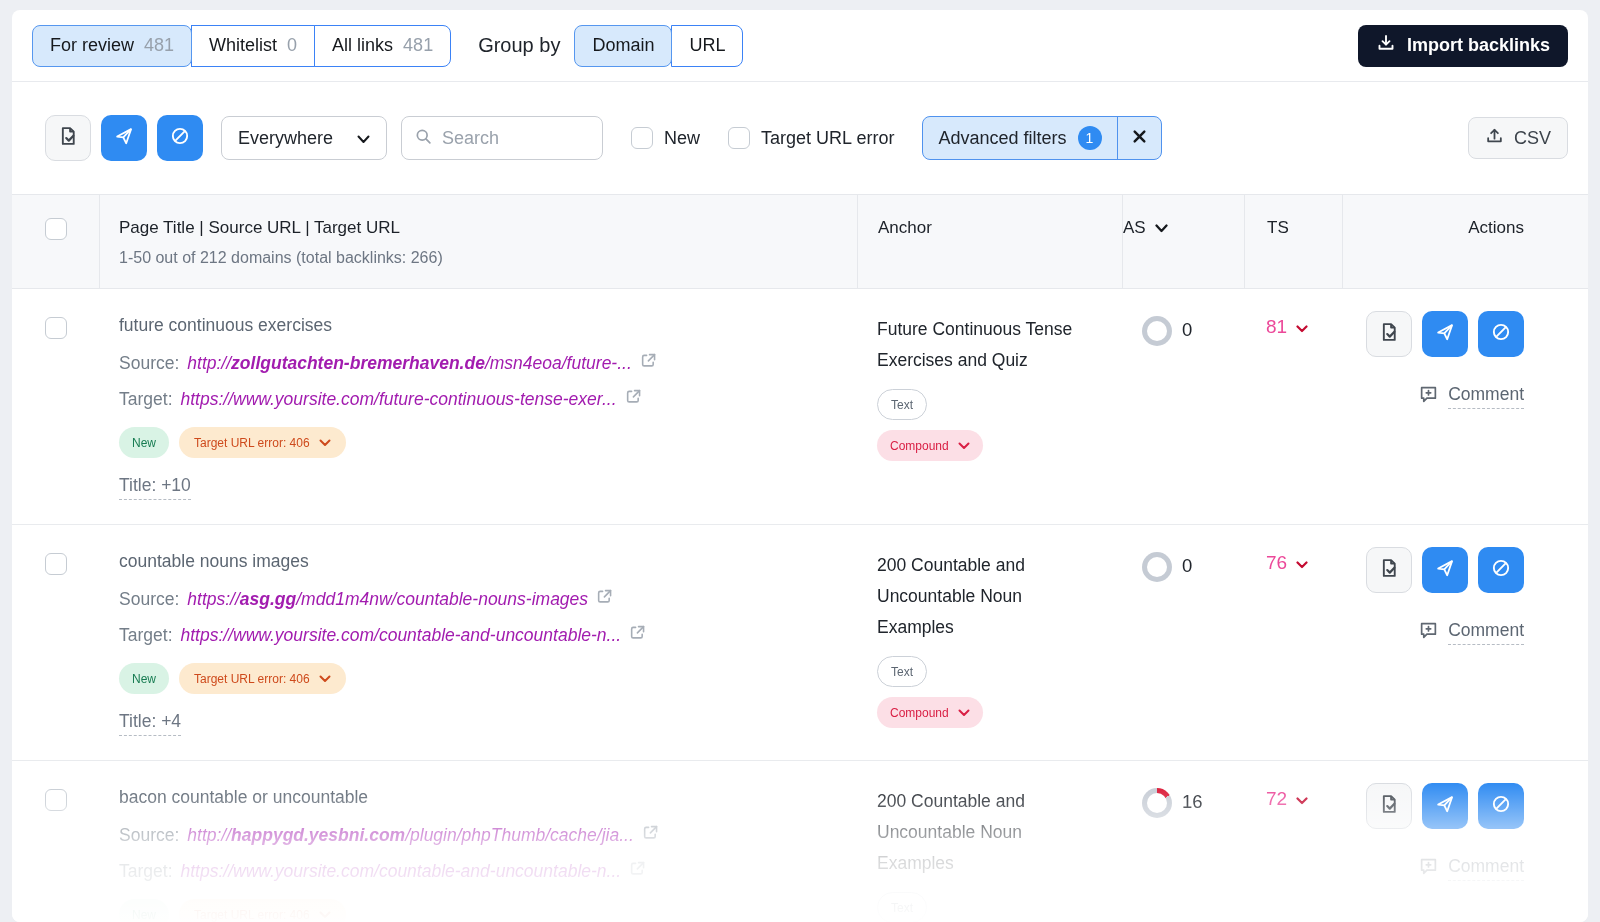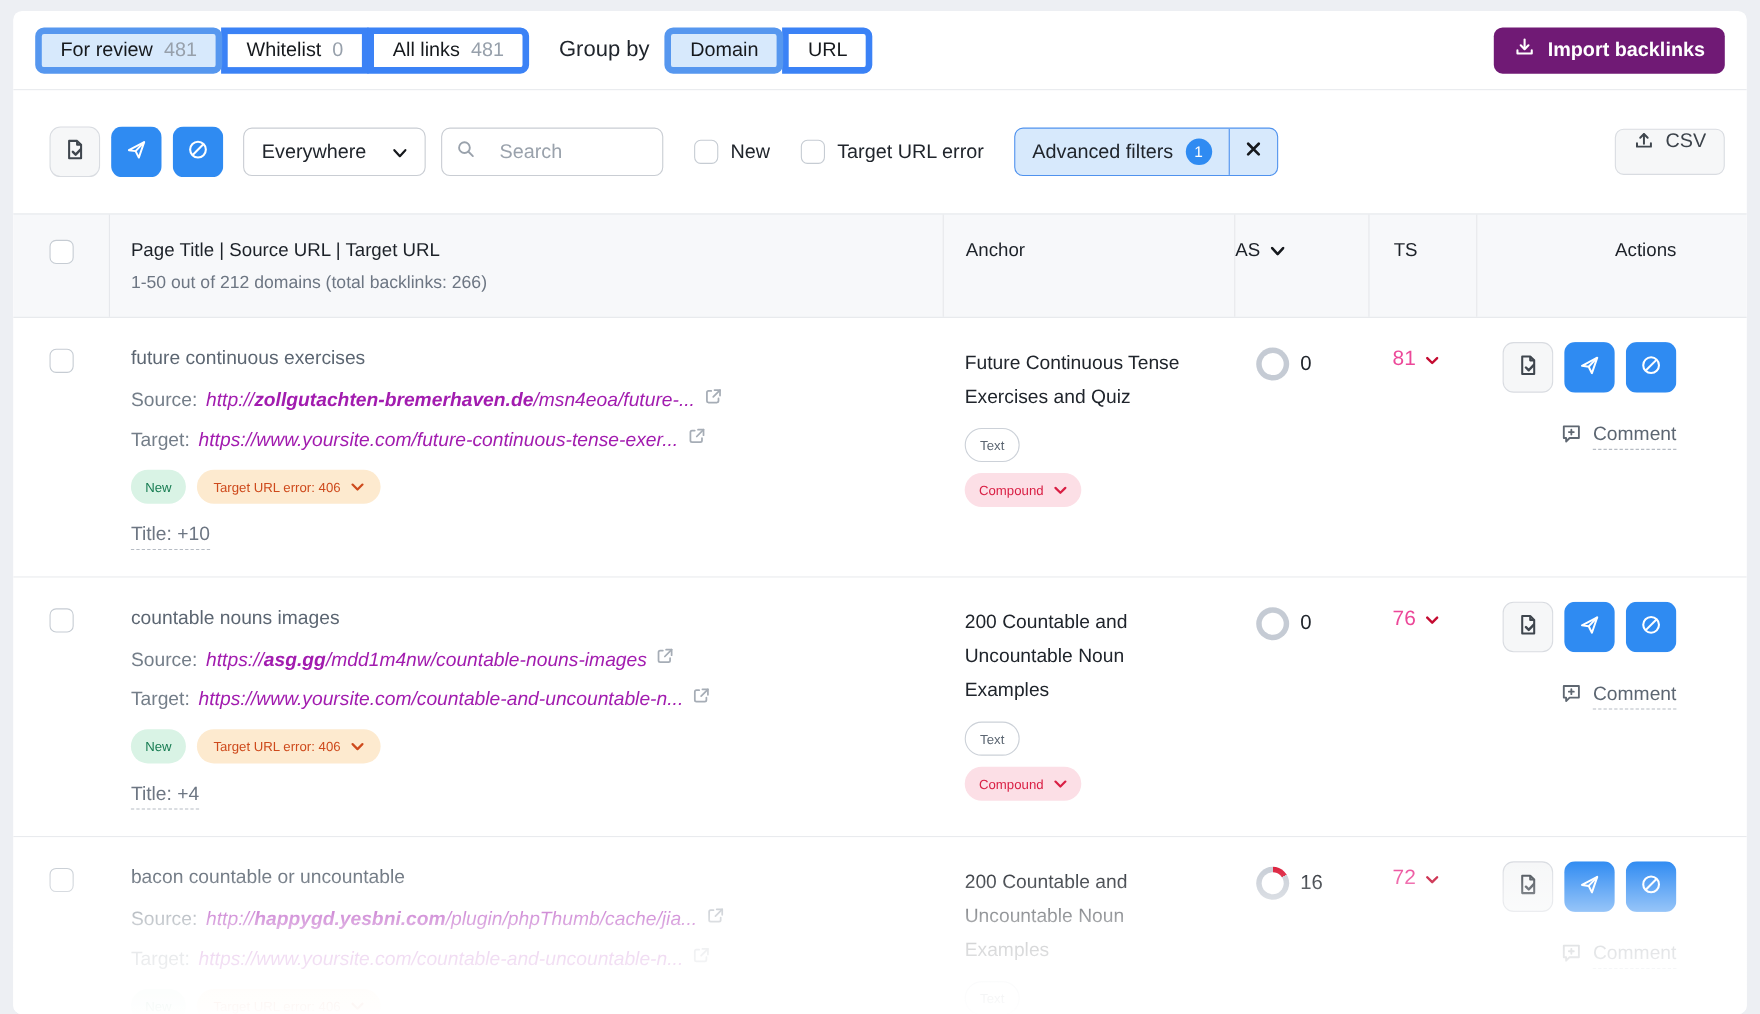--- a/index.html
+++ b/index.html
@@ -5,50 +5,50 @@
   * { margin:0; padding:0; box-sizing:border-box; }
   html,body { width:1600px; height:922px; overflow:hidden; background:#edeff3;
     font-family:"Liberation Sans","DejaVu Sans",sans-serif; color:#20252c; }
   .card { position:relative; margin:10px 12px 0; background:#fff; border-radius:8px;
     height:912px; overflow:hidden; }
 
   
   .tabbar { display:flex; align-items:center; height:72px; padding:0 20px; border-bottom:1px solid #e8eaee; }
   .seg-group { display:flex; }
   .seg { display:flex; align-items:center; gap:10px; height:42px; padding:0 17px;
-    border:6px solid #3b82f6; background:#fff; font-size:18px; color:#16191d; cursor:pointer; margin-left:-1px; }
+    border:1px solid #3b82f6; background:#fff; font-size:18px; color:#16191d; cursor:pointer; margin-left:-1px; }
   .seg:first-child { border-radius:8px 0 0 8px; margin-left:0; }
   .seg:last-child { border-radius:0 8px 8px 0;text-align:center; }
   .seg.selected { background:#d7e9fc; border-color:#5697ef; border-radius:8px; position:relative; z-index:2; }
   .seg .count { color:#97a0ab; }
   .groupby-label { margin-left:27px; margin-right:14px; font-size:20px; }
   .import-btn { margin-left:auto; display:flex; align-items:center; gap:11px; height:42px; padding:0 18px;
-    background:#701a75; border:none; border-radius:8px; color:#fff; font-size:18px; font-weight:700; cursor:pointer; }
+    background:#0f172a; border:none; border-radius:8px; color:#fff; font-size:18px; font-weight:700; cursor:pointer; }
 
   
   .toolbar { display:flex; align-items:center; height:112px; padding:0 20px 0 33px; }
   .icon-btn { width:46px; height:46px; border-radius:10px; display:flex; align-items:center; justify-content:center;
     cursor:pointer; border:1px solid transparent; }
   .icon-btn.gray { background:#f6f7f8; border-color:#d9dce1; }
   .icon-btn.blue { background:#2f8bf2; margin-left:10px; }
   .scope-select { margin-left:18px; display:flex; align-items:center; gap:24px; height:44px; padding:0 16px;
     border:1px solid #c9cdd3; border-radius:8px; font-size:18px; cursor:pointer; background:#fff; }
-  .searchbox { margin-left:14px; display:flex; align-items:center; gap:22px; width:202px; height:44px;
+  .searchbox { margin-left:14px; display:flex; align-items:center; gap:10px; width:202px; height:44px;
     padding:0 13px; border:1px solid #c9cdd3; border-radius:8px; background:#fff; }
   .searchbox input { border:none; outline:none; width:140px; font-size:18px; font-family:inherit; color:#20252c; }
   .searchbox input::placeholder { color:#9aa2ac; }
   .cb-wrap { display:flex; align-items:center; gap:11px; margin-left:28px; font-size:18px; cursor:pointer; }
   .checkbox { width:22px; height:22px; border:1.5px solid #c6ccd3; border-radius:6px; background:#fff; flex:0 0 auto; }
   .adv-chip { margin-left:28px; display:flex; align-items:stretch; height:44px; border:1px solid #4f92ee;
     border-radius:8px; background:#d7e9fc; overflow:hidden; cursor:pointer; }
   .adv-main { display:flex; align-items:center; gap:11px; padding:0 15px; font-size:18px; }
   .adv-badge { width:24px; height:24px; border-radius:50%; background:#2f8bf2; color:#fff; font-size:14px;
     display:flex; align-items:center; justify-content:center; }
   .adv-close { width:44px; display:flex; align-items:center; justify-content:center; border-left:1px solid #4f92ee; }
-  .csv-btn { margin-left:auto; display:flex; gap:10px; height:42px; padding:0 16px;
+  .csv-btn { margin-left:auto; display:flex; align-items:center; gap:10px; height:42px; padding:0 16px;
     background:#f6f7f8; border:1px solid #d9dce1; border-radius:8px; font-size:18px; color:#3c434b; cursor:pointer; }
 
   
   .grid { display:grid; grid-template-columns:88px 757px 265px 122px 98px auto; }
   .thead { background:#f7f8fa; border-top:1px solid #e6e8ec; border-bottom:1px solid #e6e8ec; height:95px; }
   .thead > div { padding-top:23px; font-size:17px; color:#1c2128; }
   .th-check { display:flex; justify-content:center; border-right:1px solid #e6e8ec; }
   .th-main { padding-left:19px; }
   .th-sub { margin-top:11px; font-size:16px; color:#6d7683; font-weight:400; }
   .th-anchor,.th-as,.th-ts,.th-actions { border-left:1px solid #e6e8ec; }

